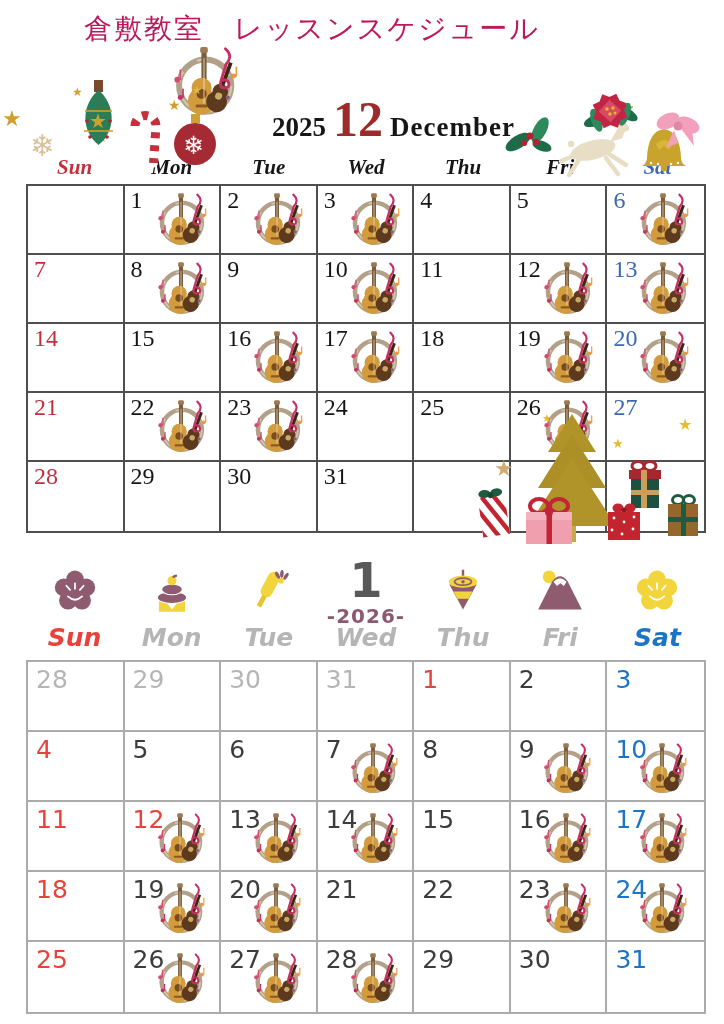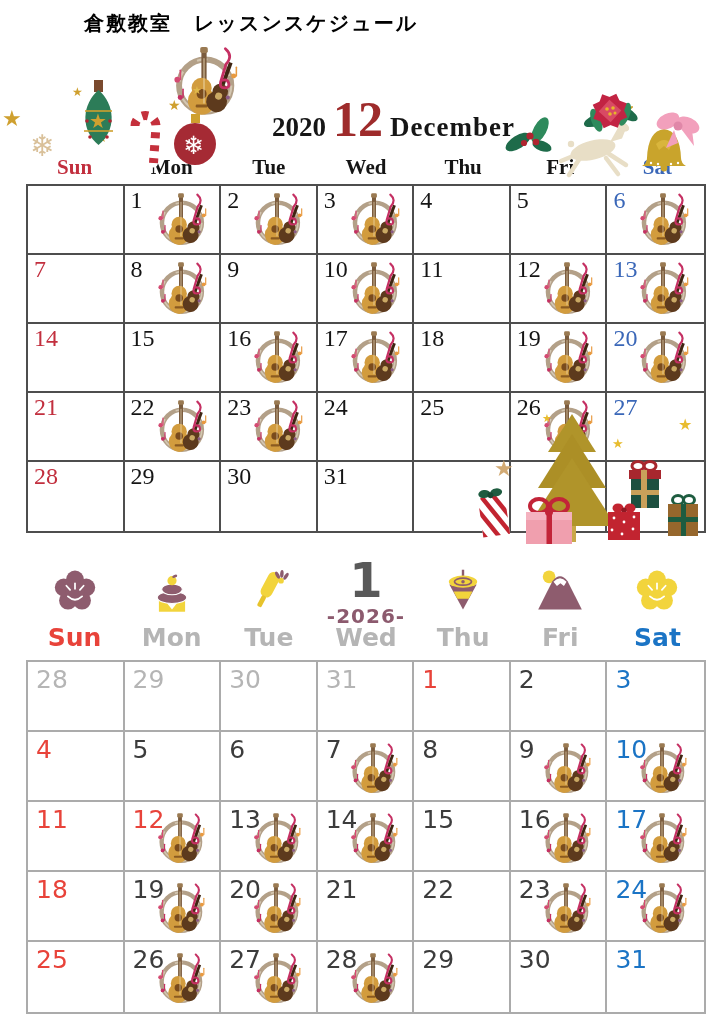--- a/index.html
+++ b/index.html
@@ -1,33 +1,33 @@
 <!DOCTYPE html>
 <html><head>
 <meta charset="utf-8">
 <style>
   html,body{margin:0;padding:0;background:#fff;}
   #page{position:relative;width:724px;height:1024px;background:#fff;overflow:hidden;
         font-family:"Liberation Sans",sans-serif;}
 
   
-  .title{position:absolute;left:84px;top:10px;font-size:20px;font-weight:bold;
-         letter-spacing:2px;color:#000000;white-space:nowrap;}
+  .title{position:absolute;left:84px;top:10px;font-size:28px;font-weight:normal;
+         letter-spacing:2px;color:#be185d;white-space:nowrap;}
   .legend-icon{position:absolute;left:166px;top:44px;width:76px;height:76px;}
   .legend-text{position:absolute;left:240px;top:60px;font-size:31px;font-weight:bold;
                color:#000;white-space:nowrap;}
   .dec-date{position:absolute;left:272px;top:94px;display:flex;align-items:baseline;
             font-family:"Liberation Serif",serif;font-weight:bold;color:#161616;}
   .dec-date .yr{font-size:27px;}
   .dec-date .mo{font-size:50px;color:#9e2b2b;margin:0 7px;line-height:1;}
   .dec-date .mname{font-size:27px;letter-spacing:1px;}
 
   
   .wk{position:absolute;left:26px;width:680px;display:grid;grid-template-columns:repeat(7,1fr);
-      text-align:center;}
+      text-align:center;font-style:italic;}
   #dec-weekdays{top:152px;height:30px;font-family:"Liberation Serif",serif;
                 font-weight:bold;font-size:21px;line-height:30px;}
   #jan-weekdays{top:622px;height:32px;font-weight:bold;font-size:25px;line-height:32px;
                 font-family:"DejaVu Sans",sans-serif;}
 
   
   .grid{position:absolute;left:26px;width:680px;display:grid;
         grid-template-columns:repeat(7,1fr);box-sizing:border-box;background:#fff;}
   #dec-grid{top:184px;grid-auto-rows:69px;border:2px solid #4e4e4e;}
   #dec-grid .cell{border-right:2px solid #4e4e4e;border-bottom:2px solid #4e4e4e;}
@@ -148,21 +148,21 @@
       </symbol>
     </defs>
   </svg>
 
   <div class="title">倉敷教室　レッスンスケジュール</div>
   <svg class="legend-icon" viewBox="0 0 64 64">
     <use href="#lesson-icon"></use>
   </svg>
 
   <div class="dec-date">
-    <span class="yr">2020</span>
+    <span class="yr">2025</span>
     <span class="mo">12</span>
     <span class="mname">December</span>
   </div>
 
   <svg id="decor-left" class="decor" viewBox="0 0 258 92">
     <text x="0" y="46" font-size="22" fill="#cfa02f">★</text>
     <text x="70" y="16" font-size="12" fill="#cfa02f">★</text>
     <text x="96" y="62" font-size="10" fill="#cfa02f">★</text>
     <text x="166" y="30" font-size="14" fill="#cfa02f">★</text>
     <text x="190" y="14" font-size="11" fill="#e0b84a">★</text>

